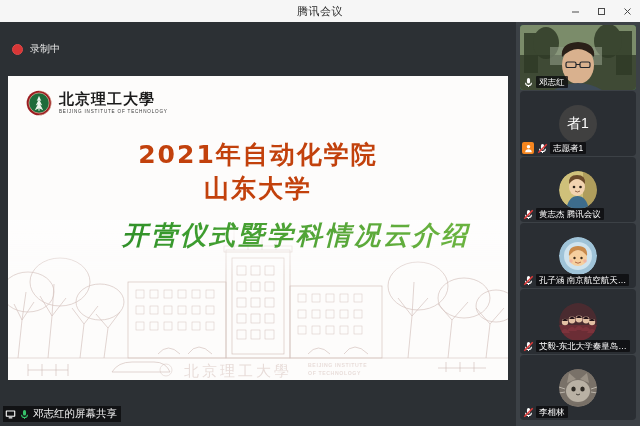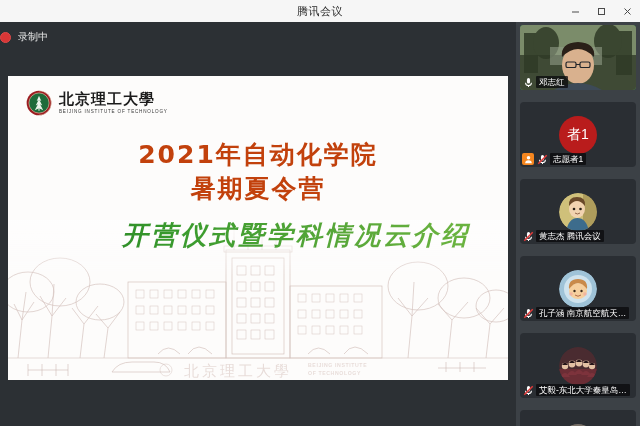--- a/index.html
+++ b/index.html
@@ -55,25 +55,25 @@
 
   
   .stage {
     position: absolute;
     left: 0; top: 22px;
     width: 516px; height: 404px;
     background: #2c3034;
   }
   .rec-bar {
     position: absolute;
-    left: 0; top: 0;
+    left: 0; top: 12px;
     width: 516px; height: 30px;
     display: flex;
     align-items: center;
-    padding-left: 0;
+    padding-left: 12px;
     box-sizing: border-box;
   }
   .rec-dot {
     width: 9px; height: 9px;
     border-radius: 50%;
     border: 1px solid #e04a4a;
     background: #d93636;
     margin-right: 7px;
     flex: none;
   }
@@ -189,21 +189,21 @@
     background: #3c4146;
     box-sizing: border-box;
     padding: 3px 4px;
     overflow: hidden;
   }
   .tile {
     position: relative;
     width: 116px; height: 65px;
     background: #2a2e33;
     border-radius: 4px;
-    margin-bottom: 12px;
+    margin-bottom: 1px;
     overflow: hidden;
   }
   .tile.speaking {
     outline: 2px solid #2fbf5c;
     outline-offset: -2px;
   }
   .tile-media {
     position: absolute;
     inset: 0;
   }
@@ -413,28 +413,43 @@
             <path d="M20 1.2 a18.8 18.8 0 0 1 0 37.6" fill="none" stroke="#f5e9cc" stroke-width="0.7"></path>
           </svg>
           <div>
             <div class="logo-text-cn">北京理工大學</div>
             <div class="logo-text-en">BEIJING INSTITUTE OF TECHNOLOGY</div>
           </div>
         </div>
 
         <div class="title-block">
           <div class="title-line">2021年自动化学院</div>
-          <div class="title-line">暑期夏令营</div>
+          <div class="title-line">山东大学</div>
         </div>
 
         <div class="subtitle">开营仪式暨学科情况云介绍</div>
 
       </div>
     </div>
 
+    <div class="statusbar">
+      <div class="share-chip">
+        <svg class="ic" width="11" height="11" viewBox="0 0 12 12">
+          <rect x="0.8" y="1.5" width="10.4" height="7" rx="0.8" fill="#ffffff"></rect>
+          <rect x="2" y="2.7" width="8" height="4.6" fill="#111214"></rect>
+          <rect x="4" y="9" width="4" height="1.3" fill="#ffffff"></rect>
+        </svg>
+        <svg class="ic" width="11" height="11" viewBox="0 0 12 12">
+          <rect x="4.3" y="1.2" width="3.4" height="6" rx="1.7" fill="#36c46a"></rect>
+          <path d="M2.8 6.2 a3.2 3.2 0 0 0 6.4 0" fill="none" stroke="#36c46a" stroke-width="1.1"></path>
+          <line x1="6" y1="9.2" x2="6" y2="10.8" stroke="#36c46a" stroke-width="1.1"></line>
+        </svg>
+        <span class="share-name">邓志红的屏幕共享</span>
+      </div>
+    </div>
 
   </div>
 
   <div class="rail">
 
     <div class="tile speaking">
       <svg class="tile-media" viewBox="0 0 116 65" preserveAspectRatio="none">
         <rect width="116" height="65" fill="#5e6b4e"></rect>
         <rect x="0" y="0" width="116" height="30" fill="#7b8c6a"></rect>
         <rect x="0" y="30" width="116" height="35" fill="#3f4a35"></rect>
@@ -458,21 +473,21 @@
             <rect x="4.3" y="1.2" width="3.4" height="6" rx="1.7" fill="#ffffff"></rect>
             <path d="M2.8 6.2 a3.2 3.2 0 0 0 6.4 0" fill="none" stroke="#ffffff" stroke-width="1.1"></path>
             <line x1="6" y1="9.2" x2="6" y2="10.8" stroke="#ffffff" stroke-width="1.1"></line>
           </svg>
         </span>
         <span class="tile-name">邓志红</span>
       </div>
     </div>
 
     <div class="tile">
-      <div class="avatar-circle" style="background:#b91c1c;">
+      <div class="avatar-circle" style="background:#404040;">
         <span>者1</span>
       </div>
       <div class="tile-footer">
         <span class="badge-host">
           <svg width="9" height="9" viewBox="0 0 12 12">
             <circle cx="6" cy="3.6" r="2.3" fill="#ffffff"></circle>
             <path d="M1.6 11 q0 -4 4.4 -4 q4.4 0 4.4 4 Z" fill="#ffffff"></path>
           </svg>
         </span>
         <span class="mic-wrap">

